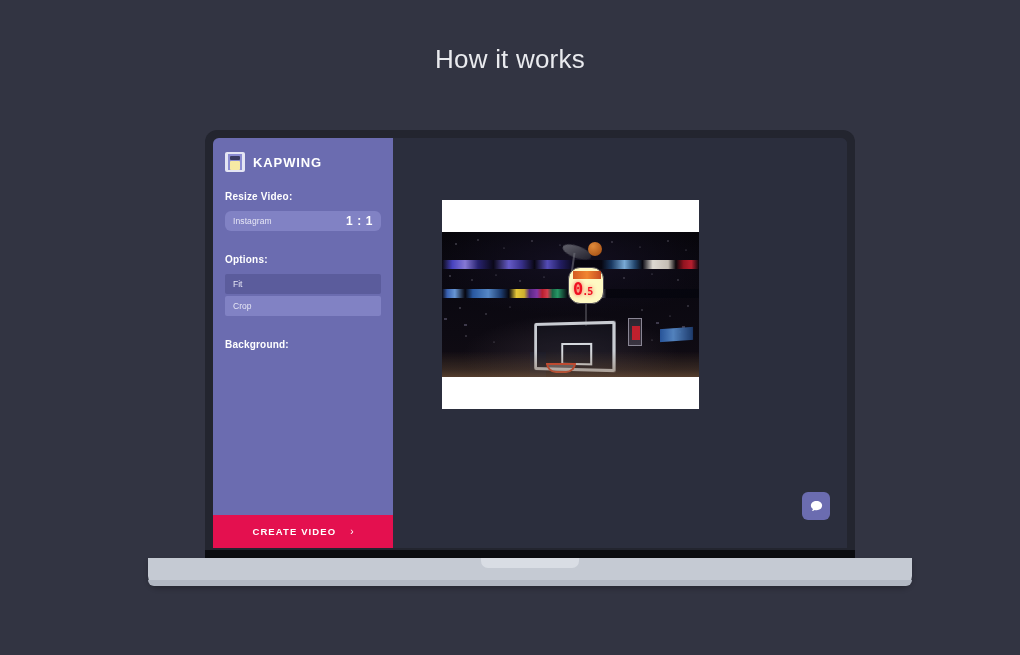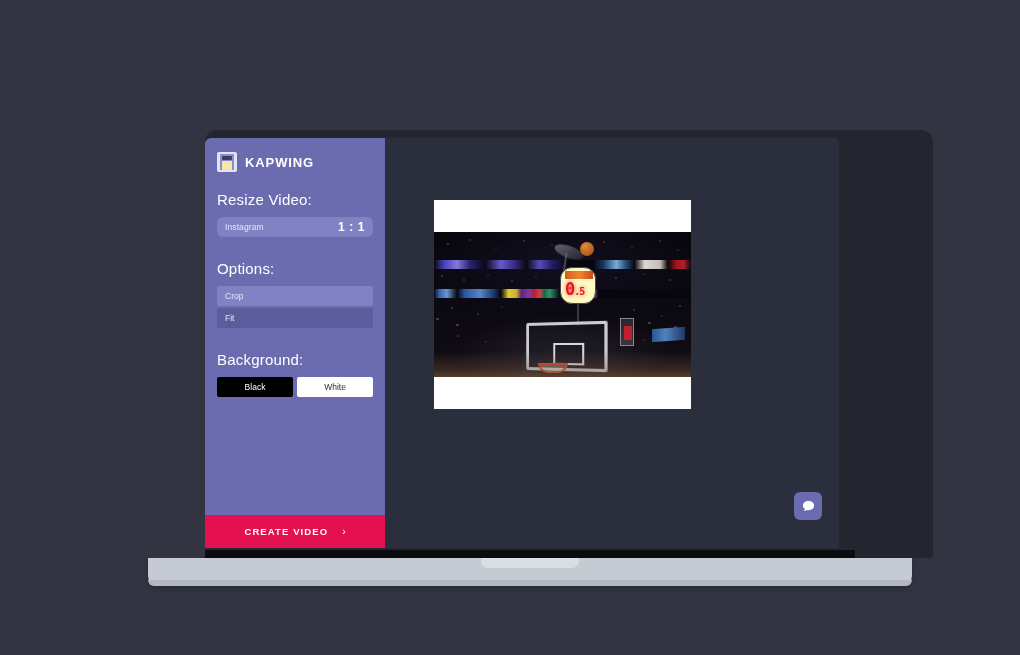--- a/index.html
+++ b/index.html
@@ -34,25 +34,25 @@
   .laptop {
     position: absolute;
     left: 205px;
     top: 130px;
     width: 650px;
     height: 428px;
   }
   .laptop-lid {
     position: absolute;
     left: 0; top: 0;
-    width: 728px;
+    width: 650px;
     height: 428px;
     background: #23252f;
     border-radius: 12px 12px 3px 3px;
-    padding: 8px 8px 10px 0;
+    padding: 8px 8px 10px 8px;
   }
   .laptop-screen {
     position: relative;
     width: 634px;
     height: 410px;
     background: #2b2e3d;
     border-radius: 6px 6px 0 0;
     overflow: hidden;
     display: flex;
   }
@@ -143,22 +143,22 @@
     border-radius: 1px;
   }
   .brand-name {
     color: #ffffff;
     font-size: 13px;
     font-weight: 700;
     letter-spacing: 0.9px;
   }
   .section-label {
     color: #ffffff;
-    font-size: 15px;
-    font-weight: 400;
+    font-size: 10px;
+    font-weight: 700;
     letter-spacing: 0.2px;
     margin-bottom: 9px;
   }
   .ratio-list { display: flex; flex-direction: column; gap: 2px; }
   .ratio-item {
     height: 20px;
     background: #8182c4;
     border-radius: 6px;
     display: flex;
     align-items: center;
@@ -431,20 +431,21 @@
     align-items: center;
     justify-content: center;
     cursor: pointer;
   }
 </style>
 </head>
 <body>
 
 <div class="page">
 
+  <div class="page-title">How it works</div>
 
   <div class="laptop">
     <div class="laptop-lid">
       <div class="laptop-screen">
 
         <div class="sidebar">
           <div class="sidebar-inner">
 
             <div class="brand">
               <span class="brand-icon">
@@ -462,36 +463,32 @@
                 <span class="ratio-name">Instagram</span>
                 <span class="ratio-value">1 : 1</span>
               </div>
             </div>
 
             <div class="gap-lg"></div>
 
             <div class="section-label">Options:</div>
 
             <div class="opt-list">
+              <div class="opt-item selected">
+                <span class="opt-label">Fit</span>
+              </div>
               <div class="opt-item">
                 <span class="opt-label">Crop</span>
               </div>
-              <div class="opt-item selected">
-                <span class="opt-label">Fit</span>
-              </div>
             </div>
 
             <div class="gap-lg"></div>
 
             <div class="section-label">Background:</div>
 
-            <div class="bg-row">
-              <div class="bg-btn black">Black</div>
-              <div class="bg-btn white">White</div>
-            </div>
 
           </div>
 
           <div class="create-btn">
             <span class="create-label">CREATE VIDEO</span>
             <span class="create-chevron">›</span>
           </div>
         </div>
 
         <div class="canvas">

